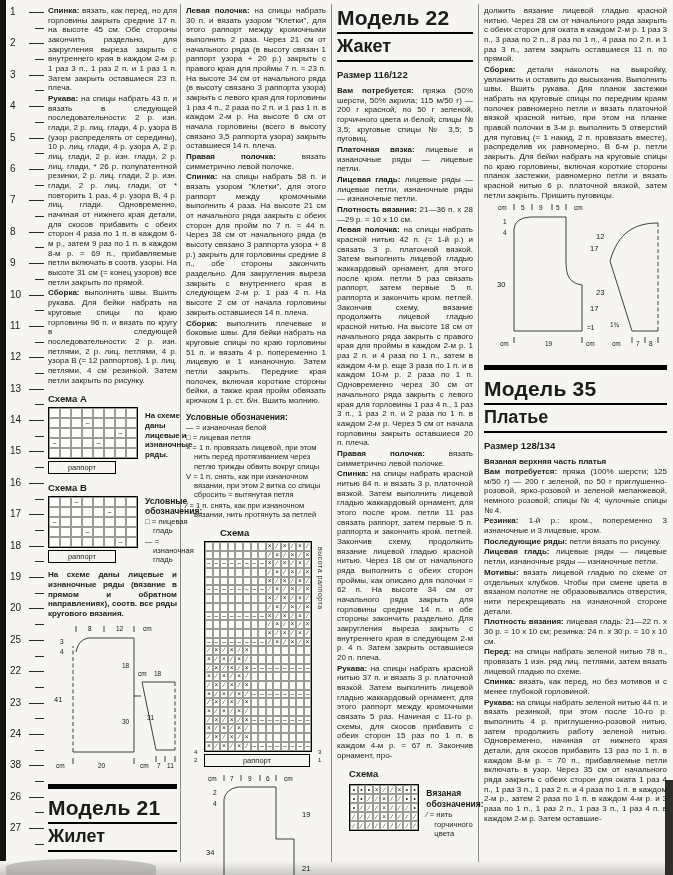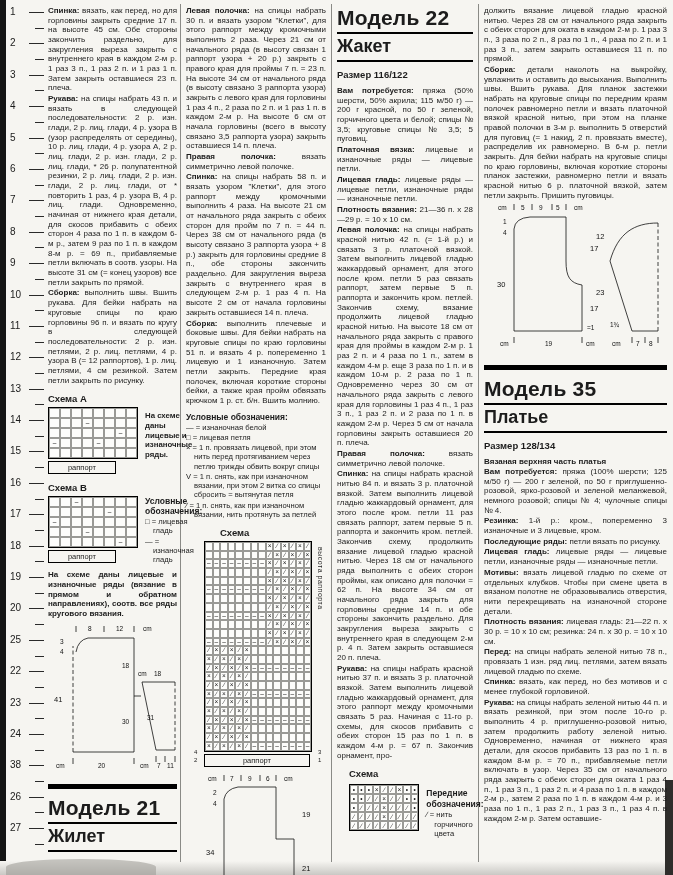--- a/index.html
+++ b/index.html
@@ -864,21 +864,21 @@
             <div class="cc" style="height: 7px; line-height: 7px;">∕</div>
             <div class="cc" style="height: 7px; line-height: 7px;">∕</div>
             <div class="cc" style="height: 7px; line-height: 7px;">∕</div>
             <div class="cc" style="height: 7px; line-height: 7px;">∕</div>
             <div class="cc" style="height: 7px; line-height: 7px;">∕</div>
             <div class="cc" style="height: 7px; line-height: 7px;">∕</div>
           </div>
 
       </div>
       <div style="width:52px;padding-top:6px">
-        <div class="legend-title" style="margin-top:0">Передние</div>
+        <div class="legend-title" style="margin-top:0">Вязаная</div>
         <div class="legend-title" style="margin-top:0">обозначения:</div>
         <div>
 
         <div class="legend-item">∕ = нить горчичного цвета</div>
           </div>
       </div>
     </div>
   </div>
 
   <div class="col" style="left:484px;width:183px">

